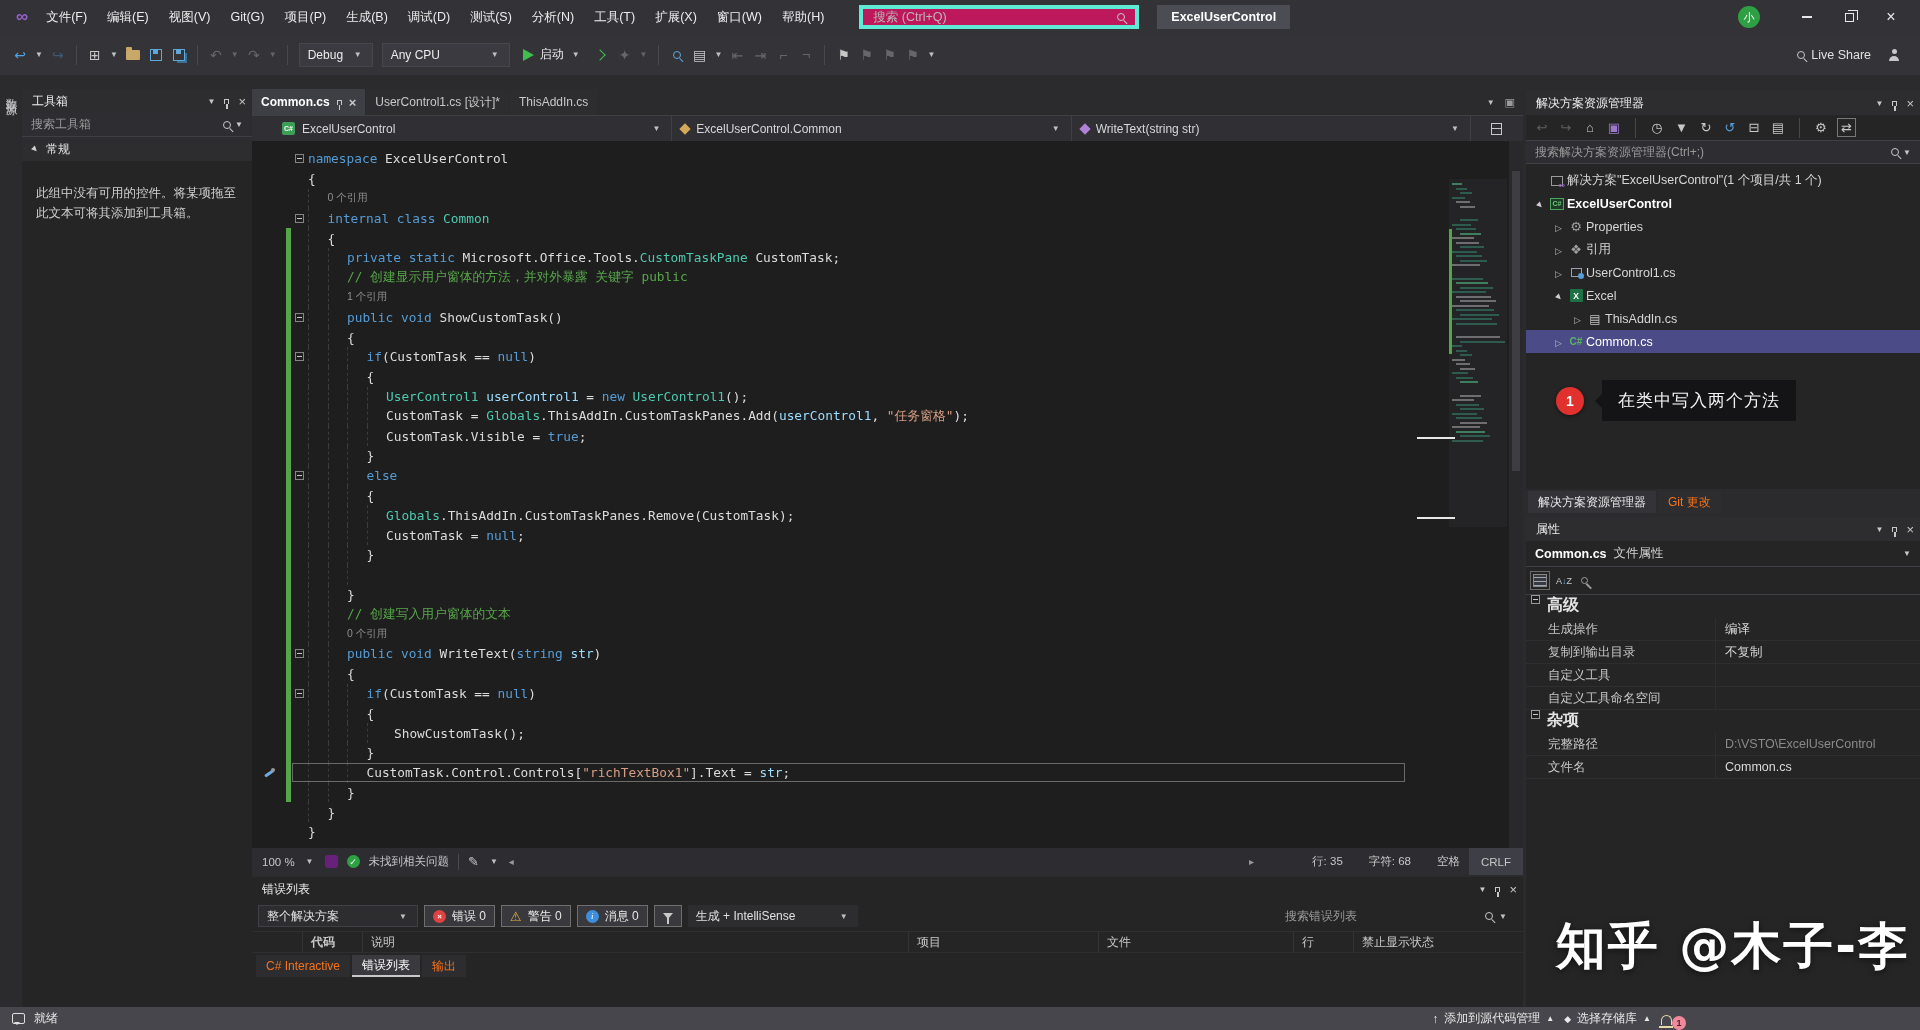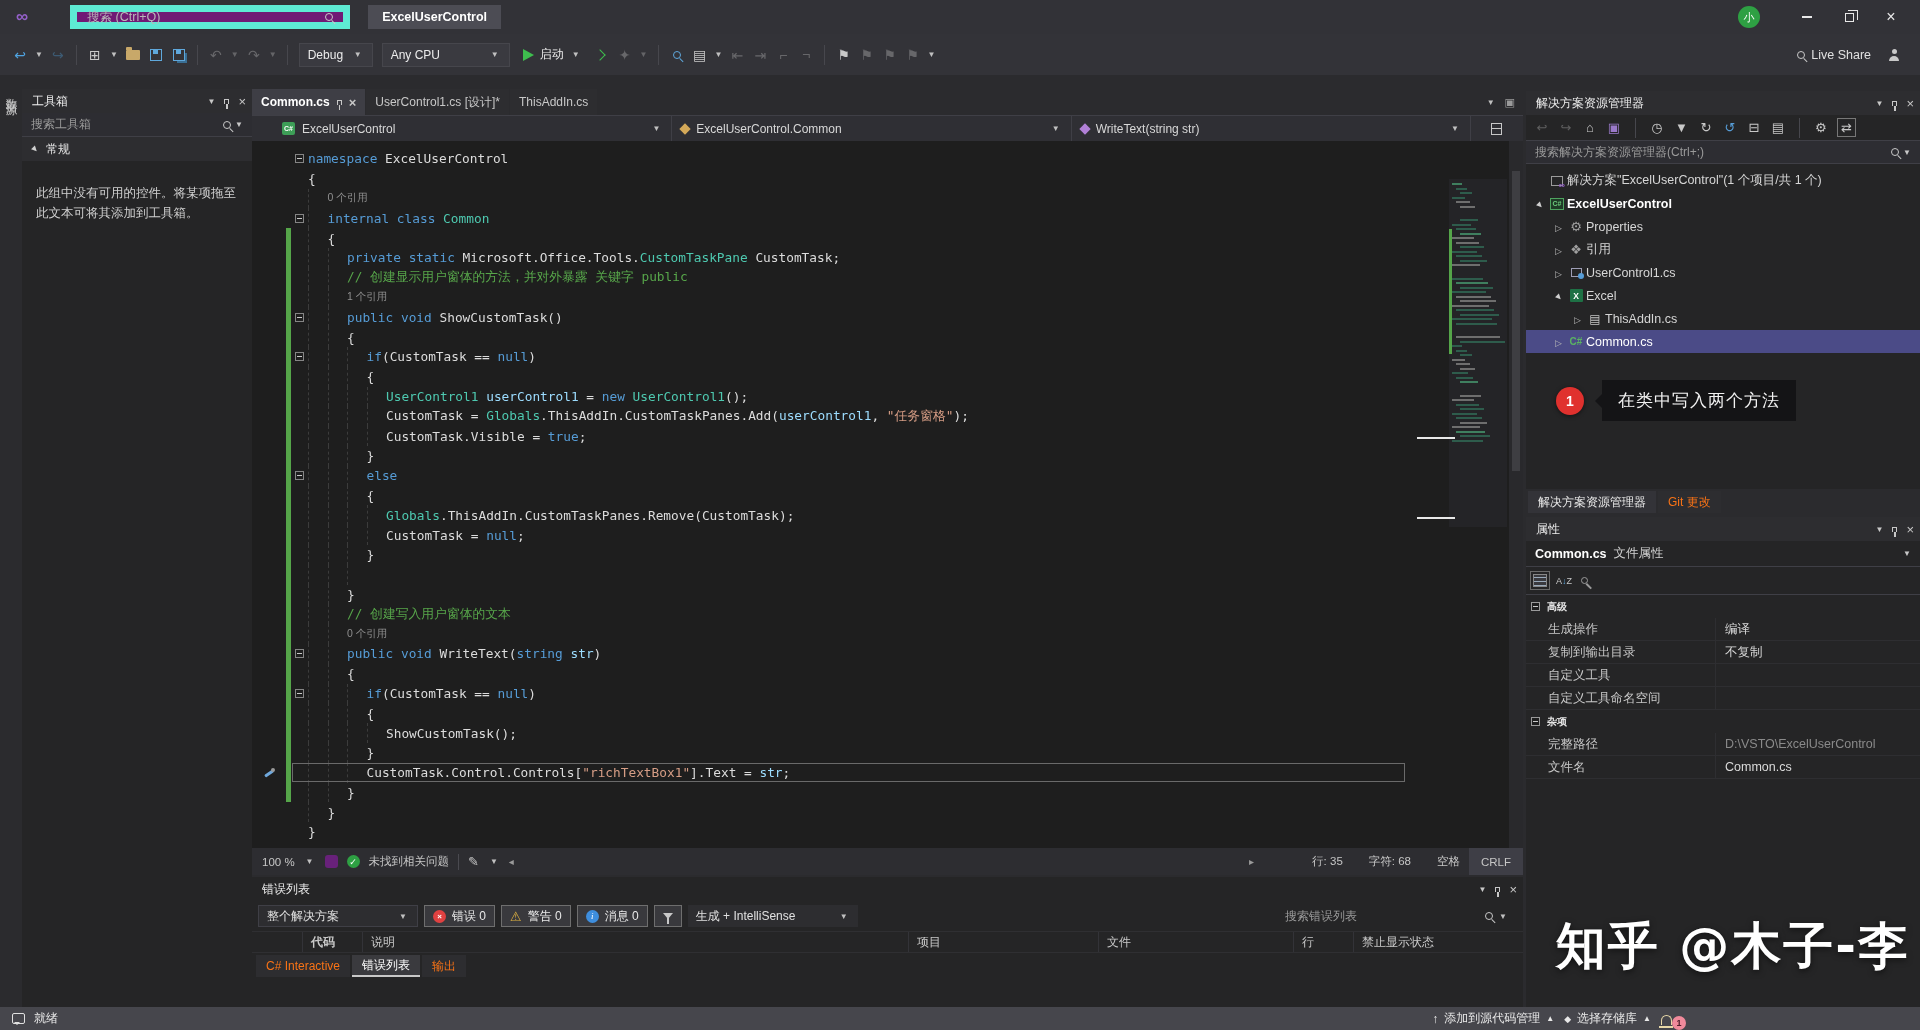--- a/index.html
+++ b/index.html
@@ -4,21 +4,21 @@
 <style>
   * { margin:0; padding:0; box-sizing:border-box; }
   html,body { background:#1a1a1a; }
   .app { position:relative; width:1920px; height:1030px; background:#2b2b2e; overflow:hidden;
          font-family:"Liberation Sans","DejaVu Sans",sans-serif; color:#ddd; }
 
   
   .titlebar { height:34px; background:#323237; display:flex; align-items:center; padding:0 8px; }
   .vslogo { font-size:17px; font-weight:bold; color:#9460C9; padding:0 8px; }
   .menu-item { font-size:12.5px; color:#EDEDED; padding:0 10px; height:34px; display:flex; align-items:center; }
-  .tb-search { width:280px; height:24px; background:#701a75; border:7px solid #5eead4; margin-left:34px;
+  .tb-search { width:280px; height:24px; background:#be185d; border:4px solid #5eead4; margin-left:25px;
                display:flex; align-items:center; justify-content:space-between; padding:0 10px; color:#B8B8B8; font-size:12.5px; }
   .tb-chip { margin-left:18px; background:#4c4c54; height:24px; padding:0 14px; font-weight:bold; font-size:12.5px;
              color:#fff; display:flex; align-items:center; }
   .tb-spacer { flex:1; }
   .avatar { width:22px; height:22px; border-radius:50%; background:#2EA043; color:#fff; font-size:11px;
             display:flex; align-items:center; justify-content:center; margin-right:26px; }
   .winbtn { width:42px; height:34px; display:flex; align-items:center; justify-content:center; color:#E8E8E8; font-size:14px; }
   .wb-min { width:10px; height:1.5px; background:#E8E8E8; display:inline-block; }
   .wb-res { width:9px; height:9px; border:1.2px solid #E8E8E8; position:relative; display:inline-block; }
   .wb-res::before { content:""; position:absolute; left:2px; top:-4px; width:9px; height:9px; border:1.2px solid #E8E8E8; border-bottom:none; border-left:none; }
@@ -170,21 +170,21 @@
            repeating-linear-gradient(#3a3a3e 0 2px, #9ab 2px 3px, #3a3a3e 3px 4px); }
   .i-cat.boxed { outline:1px solid #6A6A6A; outline-offset:2px; }
   .i-az { font-size:9px; color:#C8C8C8; letter-spacing:0; } .i-az b { color:#5FA8DC; }
   .i-key { width:7px; height:7px; border:1.6px solid #9A9A9A; border-radius:50%; position:relative; }
   .i-key::after { content:""; position:absolute; left:5px; top:5px; width:7px; height:1.6px; background:#9A9A9A; transform:rotate(45deg); transform-origin:0 0; }
   .pr-grid { flex:1; background:#252526; font-size:12.5px; }
   .pr-row { height:23px; display:flex; align-items:center; border-bottom:1px solid #2E2E31; }
   .pr-row .lab { width:190px; flex:none; padding-left:22px; color:#C8C8C8; align-self:stretch; display:flex; align-items:center; border-right:1px solid #2E2E31; }
   .pr-row .val { flex:1; padding-left:9px; color:#DADADA; white-space:nowrap; overflow:hidden; }
   .pr-row .val.dim2 { color:#8A8A8A; }
-  .pr-group { height:23px; display:flex; align-items:center; gap:7px; padding-left:5px; color:#E4E4E4; font-weight:bold; font-size:10px; }
+  .pr-group { height:23px; display:flex; gap:7px; padding-left:5px; color:#E4E4E4; font-weight:bold; font-size:16px; }
 
   
   .statusbar { height:23px; background:#46464C; display:flex; align-items:center; padding:0 10px 0 12px; gap:9px; font-size:12px; color:#E9E9E9; }
   .i-fb { width:13px; height:11px; border:1.5px solid #E0E0E0; border-radius:2px; position:relative; }
   .i-fb::after { content:""; position:absolute; left:1px; bottom:-5px; border:3px solid transparent; border-top-color:#E0E0E0; }
   .sb-right { margin-left:auto; display:flex; align-items:center; gap:10px; padding-right:224px; }
   .sb-item { display:flex; align-items:center; gap:6px; }
   .sb-car { font-size:8px; }
   .i-bell { width:11px; height:10px; border:1.5px solid #E8D9A8; border-bottom:none; border-radius:6px 6px 0 0; position:relative; margin-top:2px; }
   .i-bell::after { content:""; position:absolute; bottom:-3px; left:-3px; width:14px; height:1.5px; background:#E8D9A8; }
@@ -206,20 +206,35 @@
   .watermark { position:absolute; right:10px; bottom:50px; font-size:50px; font-weight:bold; color:#fff; z-index:60;
                letter-spacing:2px; text-shadow:0 2px 6px rgba(0,0,0,.55); font-family:"DejaVu Sans","Liberation Sans",sans-serif; }
 </style>
 </head>
 <body>
 
 <div class="app">
 
   <div class="titlebar">
     <span class="vslogo">∞</span>
+    <div id="menus" style="display:flex;height:34px">
+        <div class="menu-item">文件(F)</div>
+        <div class="menu-item">编辑(E)</div>
+        <div class="menu-item">视图(V)</div>
+        <div class="menu-item">Git(G)</div>
+        <div class="menu-item">项目(P)</div>
+        <div class="menu-item">生成(B)</div>
+        <div class="menu-item">调试(D)</div>
+        <div class="menu-item">测试(S)</div>
+        <div class="menu-item">分析(N)</div>
+        <div class="menu-item">工具(T)</div>
+        <div class="menu-item">扩展(X)</div>
+        <div class="menu-item">窗口(W)</div>
+        <div class="menu-item">帮助(H)</div>
+      </div>
     <div class="tb-search">
       <span>搜索 (Ctrl+Q)</span>
       <span class="i-mag"></span>
     </div>
     <div class="tb-chip">ExcelUserControl</div>
     <div class="tb-spacer"></div>
     <div class="avatar">小</div>
     <div class="winbtn">
         <span class="wb-min"></span>
       </div>
@@ -387,21 +402,21 @@
             <div class="cl-row green"><span class="m-tool"></span><span class="m-green"></span><span class="m-fold"></span><span class="ind"></span><span class="ind"></span><span class="ind"></span><span class="ind"></span><span class="cl-text"><span style="color: rgb(220, 220, 220);">CustomTask = </span><span style="color: rgb(86, 156, 214);">null</span><span style="color: rgb(220, 220, 220);">;</span></span></div>
             <div class="cl-row green"><span class="m-tool"></span><span class="m-green"></span><span class="m-fold"></span><span class="ind"></span><span class="ind"></span><span class="ind"></span><span class="cl-text"><span style="color: rgb(220, 220, 220);">}</span></span></div>
             <div class="cl-row green"><span class="m-tool"></span><span class="m-green"></span><span class="m-fold"></span><span class="ind"></span><span class="ind"></span><span class="ind"></span><span class="cl-text"></span></div>
             <div class="cl-row green"><span class="m-tool"></span><span class="m-green"></span><span class="m-fold"></span><span class="ind"></span><span class="ind"></span><span class="cl-text"><span style="color: rgb(220, 220, 220);">}</span></span></div>
             <div class="cl-row green"><span class="m-tool"></span><span class="m-green"></span><span class="m-fold"></span><span class="ind"></span><span class="ind"></span><span class="cl-text"><span style="color: rgb(87, 166, 74);">// 创建写入用户窗体的文本</span></span></div>
             <div class="cl-row codelens green"><span class="m-tool"></span><span class="m-green"></span><span class="m-fold"></span><span class="ind"></span><span class="ind"></span><span class="cl-text"><span style="color: rgb(143, 143, 143);">0 个引用</span></span></div>
             <div class="cl-row green"><span class="m-tool"></span><span class="m-green"></span><span class="m-fold"><span class="fbox"></span></span><span class="ind"></span><span class="ind"></span><span class="cl-text"><span style="color: rgb(86, 156, 214);">public</span><span style="color: rgb(220, 220, 220);"> </span><span style="color: rgb(86, 156, 214);">void</span><span style="color: rgb(220, 220, 220);"> WriteText(</span><span style="color: rgb(86, 156, 214);">string</span><span style="color: rgb(220, 220, 220);"> </span><span style="color: rgb(156, 220, 254);">str</span><span style="color: rgb(220, 220, 220);">)</span></span></div>
             <div class="cl-row green"><span class="m-tool"></span><span class="m-green"></span><span class="m-fold"></span><span class="ind"></span><span class="ind"></span><span class="cl-text"><span style="color: rgb(220, 220, 220);">{</span></span></div>
             <div class="cl-row green"><span class="m-tool"></span><span class="m-green"></span><span class="m-fold"><span class="fbox"></span></span><span class="ind"></span><span class="ind"></span><span class="ind"></span><span class="cl-text"><span style="color: rgb(86, 156, 214);">if</span><span style="color: rgb(220, 220, 220);">(CustomTask == </span><span style="color: rgb(86, 156, 214);">null</span><span style="color: rgb(220, 220, 220);">)</span></span></div>
             <div class="cl-row green"><span class="m-tool"></span><span class="m-green"></span><span class="m-fold"></span><span class="ind"></span><span class="ind"></span><span class="ind"></span><span class="cl-text"><span style="color: rgb(220, 220, 220);">{</span></span></div>
-            <div class="cl-row green"><span class="m-tool"></span><span class="m-green"></span><span class="m-fold"></span><span class="ind"></span><span class="ind"></span><span class="ind"></span><span class="ind"></span><span class="cl-text"><span style="color: rgb(220, 220, 220);">ShowCustomTask();</span></span></div>
+            <div class="cl-row green"><span class="m-tool"></span><span class="m-green"></span><span class="m-fold"></span><span class="ind"></span><span class="ind"></span><span class="ind"></span><span class="ind"></span><span class="cl-text"><span style="color: rgb(220, 220, 220); margin-left: 8px;">ShowCustomTask();</span></span></div>
             <div class="cl-row green"><span class="m-tool"></span><span class="m-green"></span><span class="m-fold"></span><span class="ind"></span><span class="ind"></span><span class="ind"></span><span class="cl-text"><span style="color: rgb(220, 220, 220);">}</span></span></div>
             <div class="cl-row cur green"><span class="m-tool"><span class="i-screw"></span></span><span class="m-green"></span><span class="m-fold"></span><span class="ind"></span><span class="ind"></span><span class="ind"></span><span class="cl-text"><span style="color: rgb(220, 220, 220);">CustomTask.Control.Controls[</span><span style="color: rgb(214, 157, 133);">"richTextBox1"</span><span style="color: rgb(220, 220, 220);">].Text = </span><span style="color: rgb(156, 220, 254);">str</span><span style="color: rgb(220, 220, 220);">;</span></span></div>
             <div class="cl-row green"><span class="m-tool"></span><span class="m-green"></span><span class="m-fold"></span><span class="ind"></span><span class="ind"></span><span class="cl-text"><span style="color: rgb(220, 220, 220);">}</span></span></div>
             <div class="cl-row"><span class="m-tool"></span><span class="m-green"></span><span class="m-fold"></span><span class="ind"></span><span class="cl-text"><span style="color: rgb(220, 220, 220);">}</span></span></div>
             <div class="cl-row"><span class="m-tool"></span><span class="m-green"></span><span class="m-fold"></span><span class="cl-text"><span style="color: rgb(220, 220, 220);">}</span></span></div>
           </div>
         <div class="minimap" id="minimap">
             <div class="mm-mark" style="width: 10px; margin-left: 3px; background: rgb(63, 127, 95);"></div>
             <div class="mm-mark" style="width: 11px; margin-left: 7px; background: rgb(46, 92, 76);"></div>
             <div class="mm-mark" style="width: 12px; margin-left: 11px; background: rgb(46, 92, 76);"></div>

